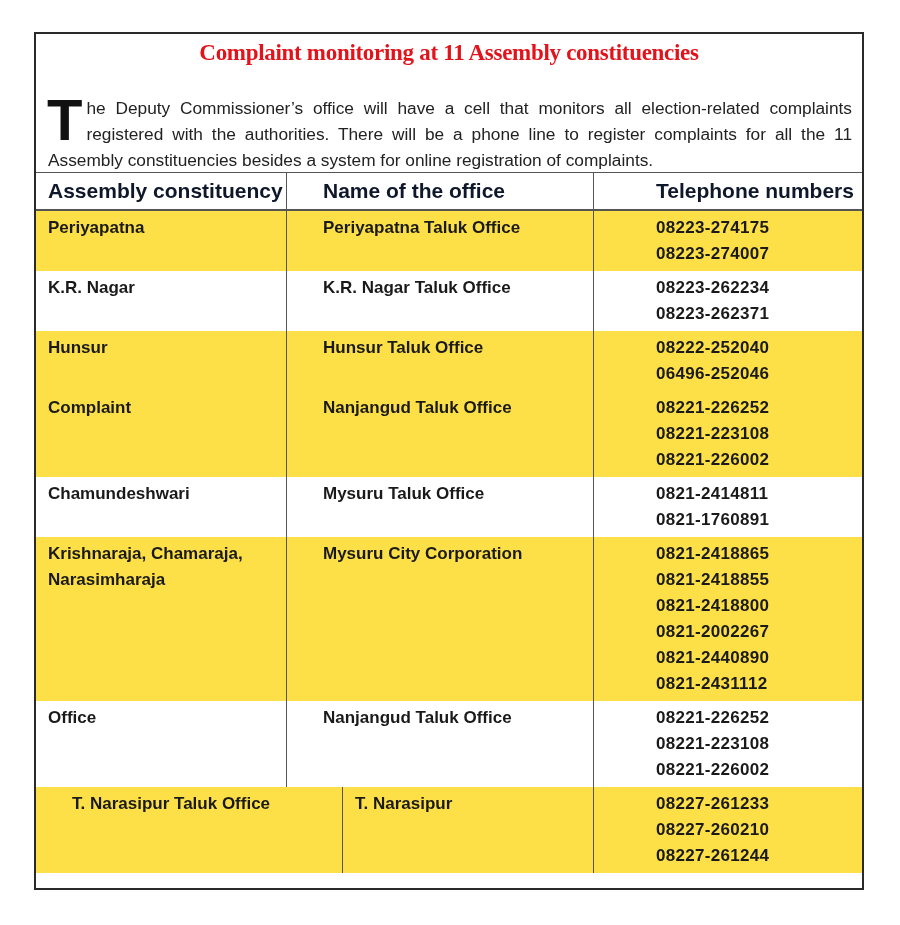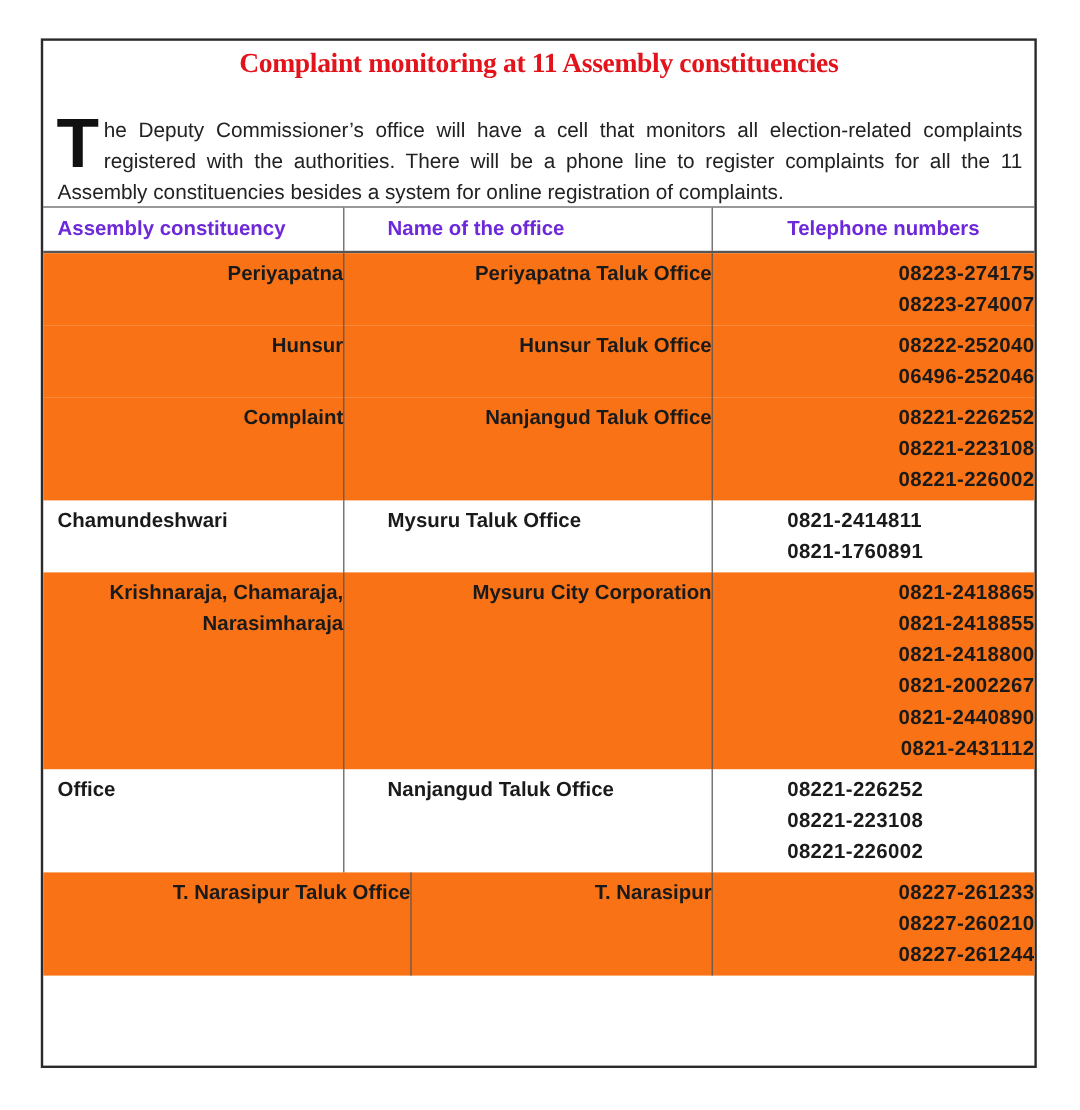--- a/index.html
+++ b/index.html
@@ -21,26 +21,26 @@
     float: left; font-size: 58px; line-height: 46px; font-weight: bold;
     margin: 2px 4px 0 -1px; color: #111; font-family: "Liberation Sans", sans-serif;
   }
   .table {
     position: absolute; left: 0; right: 0; top: 138px; bottom: 0;
     border-top: 1.5px solid #555;
   }
   .thead {
     display: flex; height: 36px; border-bottom: 2px solid #555;
   }
-  .th { font-weight: bold; font-size: 17px; line-height: 36px; color: #6d28d9; }
+  .th { font-weight: bold; font-size: 21px; line-height: 36px; color: #0f172a; }
   .c1 { width: 251px; padding-left: 12px; box-sizing: border-box; border-right: 1.5px solid #555; }
   .c2 { width: 307px; padding-left: 36px; box-sizing: border-box; border-right: 1.5px solid #555; }
   .c3 { flex: 1; padding-left: 62px; box-sizing: border-box; }
   .row { display: flex; }
-  .row.shaded { background: #f97316; text-align: right; }
+  .row.shaded { background: #fde047; }
   .td { font-weight: bold; font-size: 17px; line-height: 26px; padding-top: 4px; padding-bottom: 4px; color: #1a1a1a; }
   .td.c1, .td.c2 { border-right: 1.5px solid #555; }
   .phone { display: block; letter-spacing: 0.3px; }
 </style>
 </head>
 <body>
 
 <div class="box">
   <div class="title">Complaint monitoring at 11 Assembly constituencies</div>
   <div class="intro">
@@ -52,20 +52,28 @@
       <div class="th c2">Name of the office</div>
       <div class="th c3">Telephone numbers</div>
     </div>
     <div id="tbody">
         <div class="row shaded">
           <div class="td c1">Periyapatna</div>
           <div class="td c2">Periyapatna Taluk Office</div>
           <div class="td c3">
             <span class="phone">08223-274175</span>
             <span class="phone">08223-274007</span>
+          </div>
+        </div>
+        <div class="row">
+          <div class="td c1">K.R. Nagar</div>
+          <div class="td c2">K.R. Nagar Taluk Office</div>
+          <div class="td c3">
+            <span class="phone">08223-262234</span>
+            <span class="phone">08223-262371</span>
           </div>
         </div>
         <div class="row shaded">
           <div class="td c1">Hunsur</div>
           <div class="td c2">Hunsur Taluk Office</div>
           <div class="td c3">
             <span class="phone">08222-252040</span>
             <span class="phone">06496-252046</span>
           </div>
         </div>

